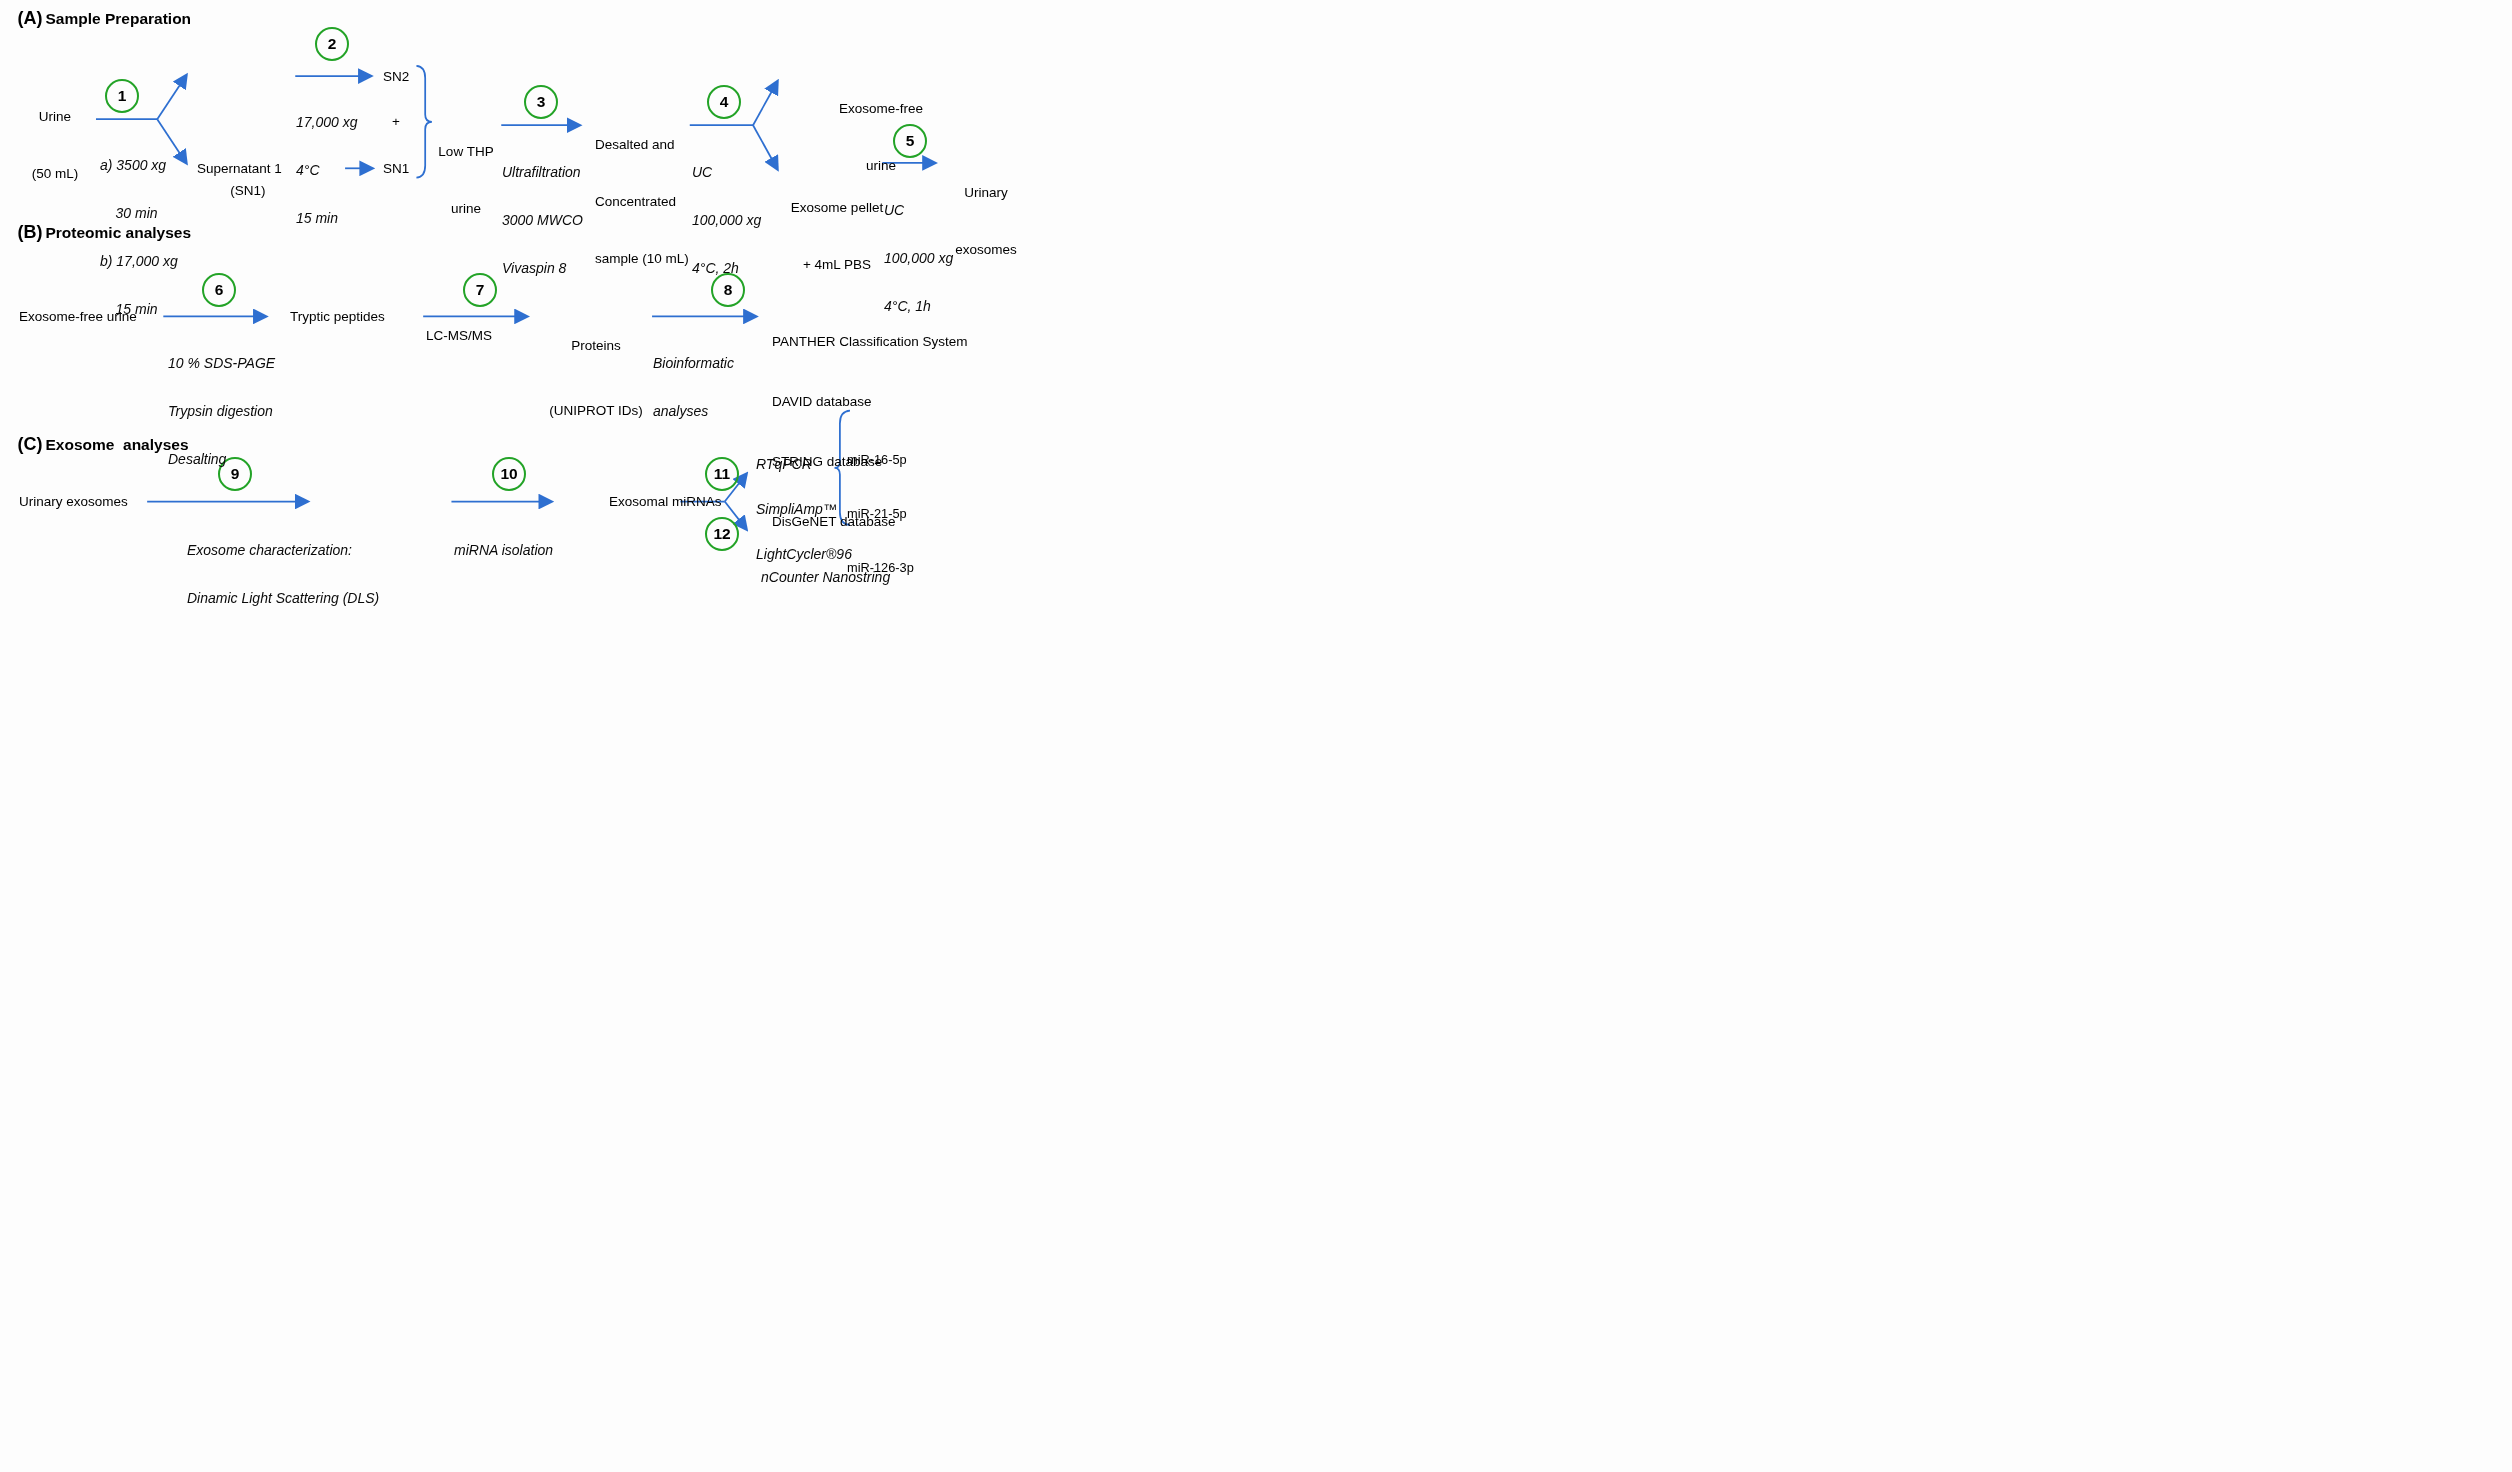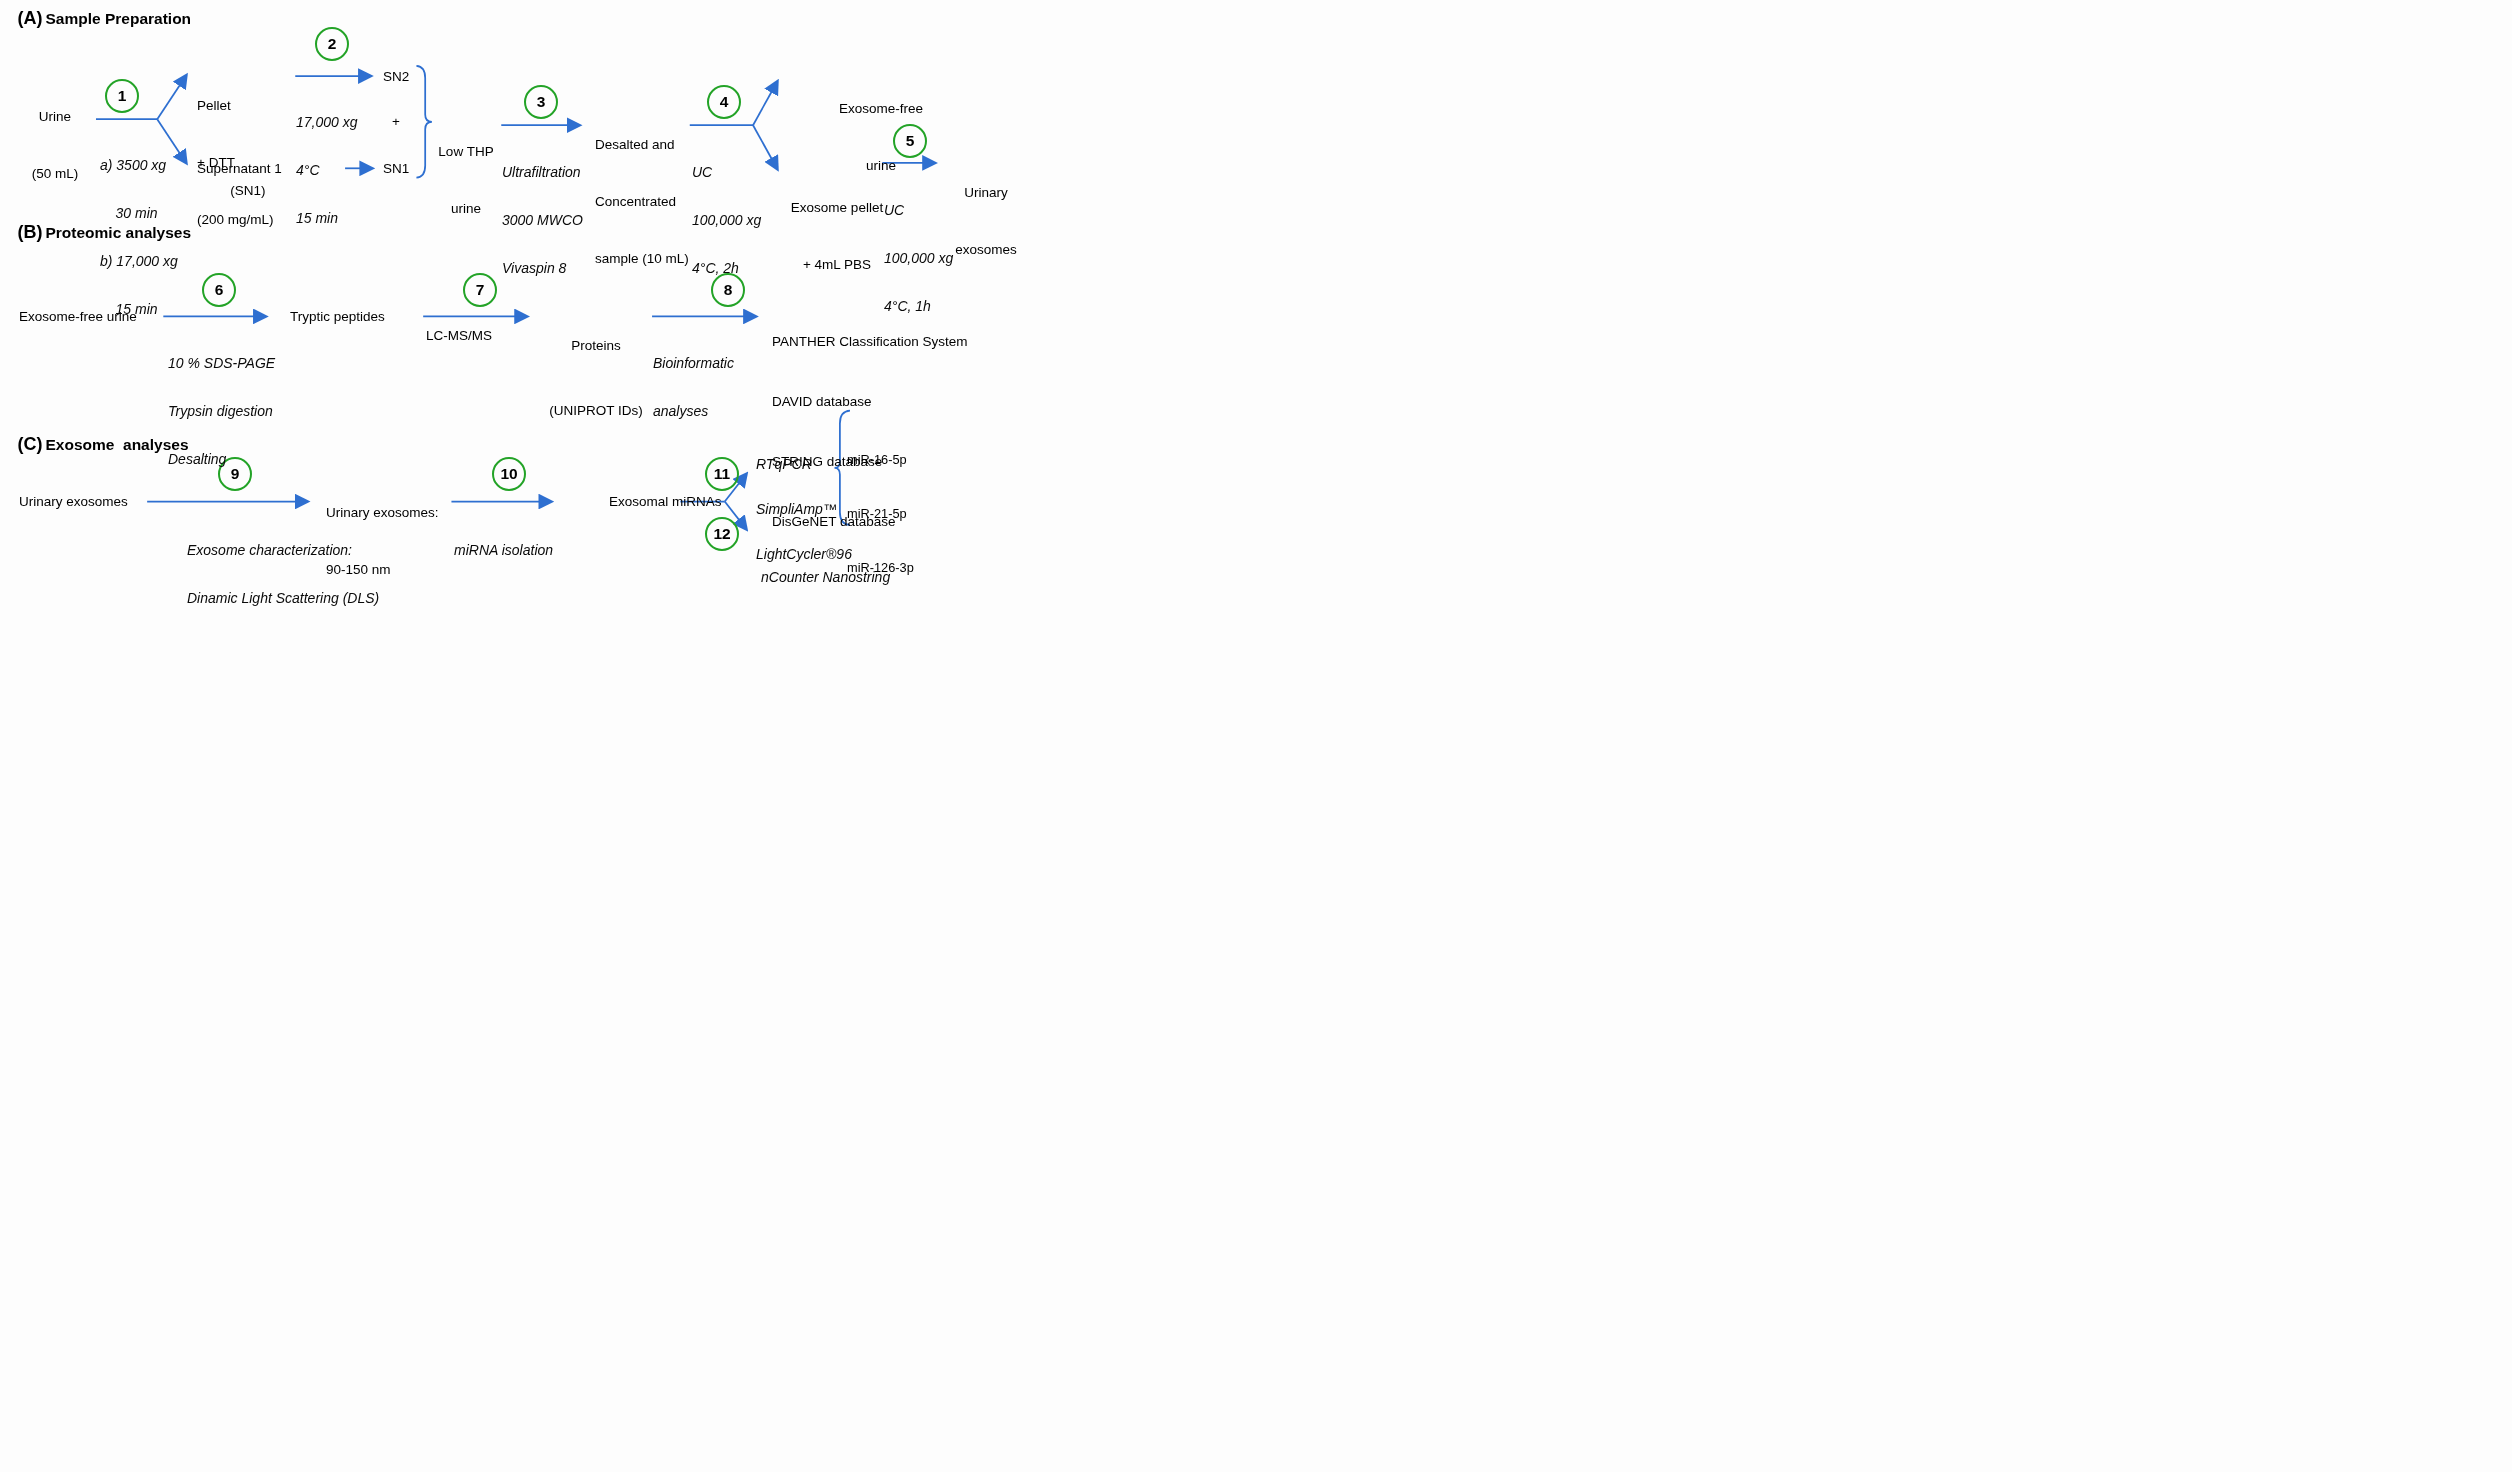--- a/index.html
+++ b/index.html
@@ -90,25 +90,20 @@
   <div class="lbl ctr" style="left:55px;top:69px;">
     <div>Urine</div>
     <div>(50 mL)</div>
   </div>
   <div class="ann" style="left:100px;top:125px;">
     <div>a) 3500 xg</div>
     <div>    30 min</div>
     <div>b) 17,000 xg</div>
     <div>    15 min</div>
   </div>
-  <div class="lbl" style="left:197px;top:58px;">
-    <div>Pellet</div>
-    <div>+ DTT</div>
-    <div>(200 mg/mL)</div>
-  </div>
   <div class="lbl" style="left:197px;top:159px;">Supernatant 1</div>
   <div class="lbl ctr" style="left:248px;top:181px;">(SN1)</div>
   <div class="ann" style="left:296px;top:82px;">
     <div>17,000 xg</div>
     <div>4°C</div>
     <div>15 min</div>
   </div>
   <div class="lbl" style="left:383px;top:67px;">SN2</div>
   <div class="lbl" style="left:392px;top:112px;">+</div>
   <div class="lbl" style="left:383px;top:159px;">SN1</div>
@@ -171,25 +166,20 @@
     <div>STRING database</div>
     <div>DisGeNET database</div>
   </div>
 
   <div class="lbl" style="left:19px;top:492px;">Urinary exosomes</div>
   <div class="ann" style="left:187px;top:510px;">
     <div>Exosome characterization:</div>
     <div>Dinamic Light Scattering (DLS)</div>
     
   </div>
-  <div class="lbl" style="left:326px;top:465px;">
-    <div>Urinary exosomes:</div>
-    <div>90-150 nm</div>
-    
-  </div>
   <div class="ann" style="left:454px;top:510px;">
     <div>miRNA isolation</div>
   </div>
   <div class="lbl" style="left:569px;top:492px;margin-left:40px;">Exosomal miRNAs</div>
   <div class="ann tight" style="left:756px;top:427px;">
     <div>RTqPCR</div>
     <div>SimpliAmp™</div>
     <div>LightCycler®96</div>
   </div>
   <div class="lbl mir" style="left:847px;top:415px;">

